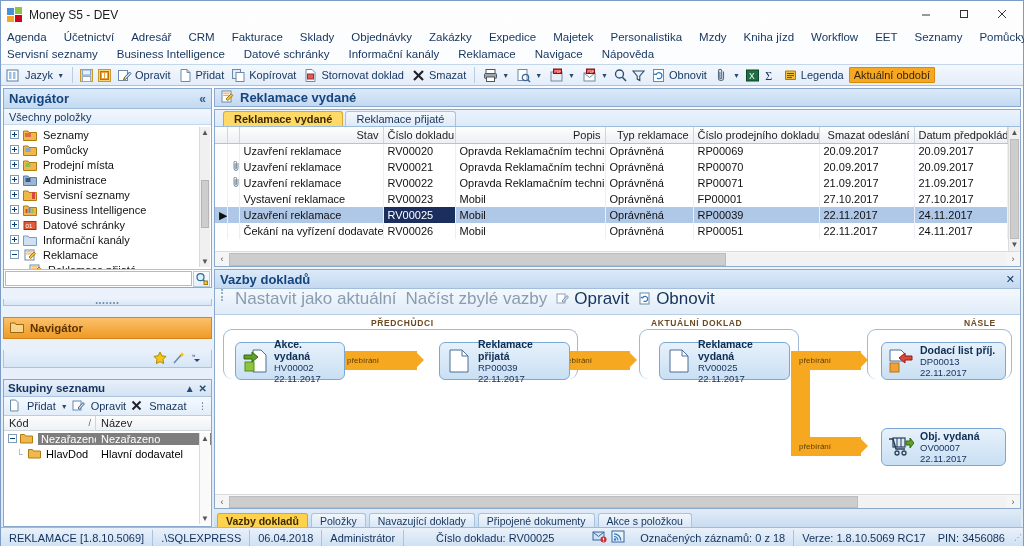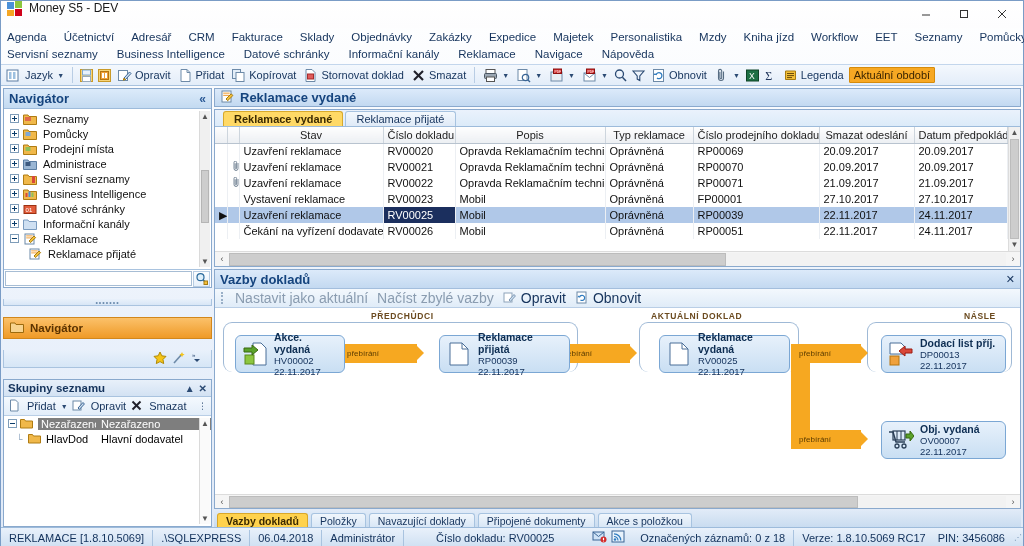--- a/index.html
+++ b/index.html
@@ -8,21 +8,21 @@
     width:1024px; height:546px; overflow:hidden;
     font-family:"Liberation Sans", sans-serif;
     font-size:11px; color:#000;
     background:#d4e3f5;
   }
   #app { width:1024px; height:546px; position:relative;
          background:linear-gradient(#ffffff,#eaf1fb 60%,#dfe9f7);
          border:1px solid #7a9cc6; }
 
   
-  .titlebar { height:27px; display:flex; align-items:flex-start;
+  .titlebar { height:27px; display:flex; align-items:center;
               background:linear-gradient(#ffffff,#fdfdfe);
               padding-left:6px; position:relative; }
   .app-icon { width:16px; height:16px; position:relative; margin-right:6px; }
   .app-icon i { position:absolute; display:block; }
   .app-icon i:nth-child(1){ left:0; top:1px; width:7px; height:7px; background:#4a90d9; }
   .app-icon i:nth-child(2){ left:8px; top:0; width:7px; height:7px; background:#8cc63f; }
   .app-icon i:nth-child(3){ left:0; top:9px; width:7px; height:6px; background:#f5a623; }
   .app-icon i:nth-child(4){ left:8px; top:8px; width:7px; height:7px; background:#d0021b; }
   .title-text { font-size:12px; color:#1a1a1a; }
   .wincontrols { position:absolute; right:2px; top:0; height:27px; display:flex; }
@@ -137,21 +137,21 @@
 
   .grid-wrap { border:1px solid #8aa9cd; background:#fff; display:flex; flex-direction:column; }
   .tabsrow { height:17px; display:flex; align-items:flex-end; gap:2px; padding-left:8px;
              background:linear-gradient(#eaf2fc,#dcebf9); border-bottom:1px solid #9dbbdb; }
   .tab { height:15px; padding:0 10px; display:flex; align-items:center; font-size:11px;
          border:1px solid #a7c3e0; border-bottom:none; border-radius:3px 3px 0 0;
          background:linear-gradient(#f3f8fd,#dfeaf7); color:#15335c; }
   .tab.active { background:#ffd966; border-color:#d8a92c; font-weight:bold; color:#3b2a00; }
 
   table.grid { width:100%; border-collapse:collapse; table-layout:fixed; }
-  table.grid th { height:16px; font-weight:normal; font-size:11px; text-align:center;
+  table.grid th { height:16px; font-weight:normal; font-size:11px; text-align:right;
                   background:linear-gradient(#fefefe,#eceff3);
                   border-right:1px solid #cdd5dd; border-bottom:1px solid #b8c3cf;
                   padding:0 4px; color:#1c1c1c; white-space:nowrap; overflow:hidden; }
   table.grid td { height:16px; font-size:11px; border-right:1px solid #eceff3;
                   padding:0 4px; white-space:nowrap; overflow:hidden; color:#101010; }
   tr.datarow.selected td { background:#b0c8e8; }
   tr.datarow.selected td.docno { background:#1b2f5e; color:#fff; }
   td.indicator { text-align:center; padding:0; }
   td.marker { text-align:center; padding:0; color:#000; font-size:9px; }
 
@@ -169,23 +169,23 @@
                    background:#cdcdcd; border:1px solid #bcbcbc; }
 
   
   .vaz { flex:1; border:1px solid #8aa9cd; background:#fff;
          display:flex; flex-direction:column; min-height:0; }
   .vaz-hdr { height:19px; background:linear-gradient(#dceafa,#c3d9f1);
              display:flex; align-items:center; padding:0 5px;
              font:bold 13px "Liberation Sans", sans-serif; color:#15447e;
              border-bottom:1px solid #a3bedd; }
   .vaz-hdr .x { margin-left:auto; font:normal 11px "Liberation Sans",sans-serif; color:#14325c; }
-  .vaz-tb { height:19px; background:linear-gradient(#f3f8fd,#e0ecf8);
-            border-bottom:1px solid #b9cee6; display:flex; align-items:center;
-            gap:9px; padding:0 6px; font-size:14px; color:#8a9cb0; }
+  .vaz-tb { height:26px; background:linear-gradient(#f3f8fd,#e0ecf8);
+            border-bottom:1px solid #b9cee6; display:flex; align-items:flex-start;
+            gap:9px; padding:0 6px; font-size:17px; color:#8a9cb0; }
   .vaz-tb .en { color:#15335c; display:flex; align-items:center; gap:3px; }
   .vdots { width:3px; height:12px; border-left:2px dotted #9ab0c8; margin-right:2px; }
 
   .canvas { flex:1; position:relative; background:#fff; overflow:hidden; }
   .zone-lbl { position:absolute; font:bold 8.5px "Liberation Sans",sans-serif;
               color:#6b4a1f; letter-spacing:0.6px;padding-left:16px; }
   .zone-box { position:absolute; border:1px solid #9fb9d6; border-radius:9px;
               border-bottom:none; }
   .node { position:absolute; height:38px; border:1px solid #7ba7d4; border-radius:6px;
           background:linear-gradient(#e7f1fb,#c9dff3); display:flex; align-items:center;
@@ -456,20 +456,21 @@
 
   <div class="body-area">
 
     <div class="leftcol">
 
       <div class="panel" style="height:200px;">
         <div class="nav-title">
           <span>Navigátor</span>
           <span class="chev">«</span>
         </div>
+        <div class="nav-sub">Všechny položky</div>
         <div class="tree">
           <div class="tnode">
             <span class="exp plus"></span>
             <span class="fld"><svg width="14" height="12" viewBox="0 0 14 12">
                   <path d="M0.5 2 h4.5 l1 1.5 h7.5 v8 h-13 Z" fill="#f0b84a" stroke="#b07c12"></path>
                   <rect x="2" y="4" width="6" height="4" fill="#e06a4a"></rect>
                 </svg></span>
             <span class="tlabel">Seznamy</span>
           </div>
           <div class="tnode">
@@ -621,20 +622,27 @@
             </span>
           <span>Opravit</span>
           <span class="ico">
               <svg width="13" height="13" viewBox="0 0 13 13">
                 <line x1="2.5" y1="2.5" x2="10.5" y2="10.5" stroke="#20202a" stroke-width="1.9"></line>
                 <line x1="10.5" y1="2.5" x2="2.5" y2="10.5" stroke="#20202a" stroke-width="1.9"></line>
               </svg>
             </span>
           <span>Smazat</span>
           <span style="margin-left:auto; color:#2b4a73; font-size:9px;">⋮</span>
+        </div>
+        <div class="grp-head">
+          <div class="c1">
+            <span>Kód</span>
+            <span class="srt">/</span>
+          </div>
+          <div class="c2">Název</div>
         </div>
         <div class="grp-body">
           <div class="grow sel">
             <span class="k">
               <span class="exp" style="margin-right:3px;"></span>
               <span class="fld"><svg width="13" height="11" viewBox="0 0 13 11">
                     <path d="M0.5 1.5 h4 l1 1.5 h7 v7 h-12 Z" fill="#f0b84a" stroke="#b07c12"></path>
                   </svg></span>
               <span class="t">Nezařazeno</span>
             </span>

